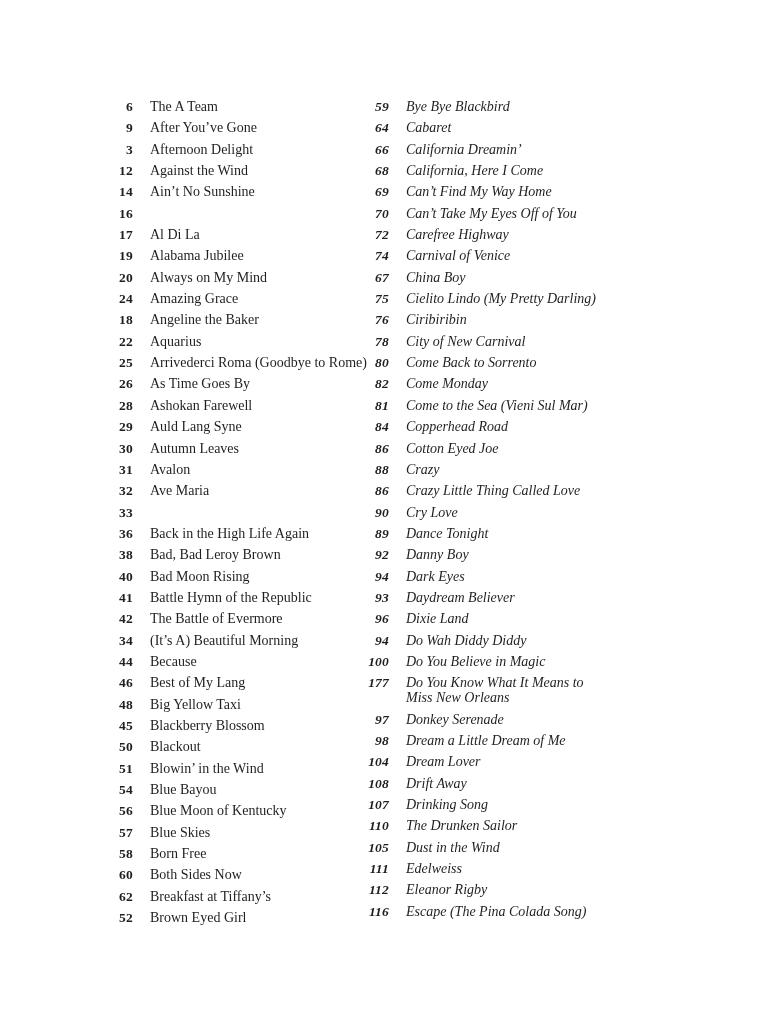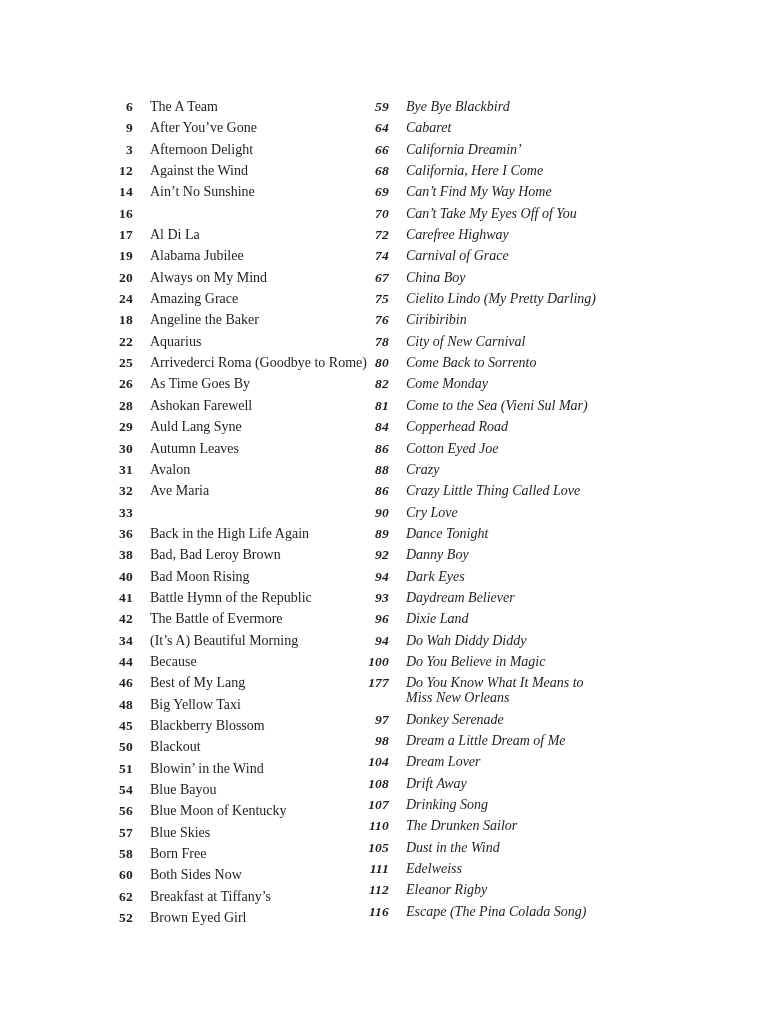--- a/index.html
+++ b/index.html
@@ -228,21 +228,21 @@
       <div class="entry">
         <span class="num">70</span>
         <span class="title">Can’t Take My Eyes Off of You</span>
       </div>
       <div class="entry">
         <span class="num">72</span>
         <span class="title">Carefree Highway</span>
       </div>
       <div class="entry">
         <span class="num">74</span>
-        <span class="title">Carnival of Grace</span>
+        <span class="title">Carnival of Venice</span>
       </div>
       <div class="entry">
         <span class="num">67</span>
         <span class="title">China Boy</span>
       </div>
       <div class="entry">
         <span class="num">75</span>
         <span class="title">Cielito Lindo (My Pretty Darling)</span>
       </div>
       <div class="entry">

